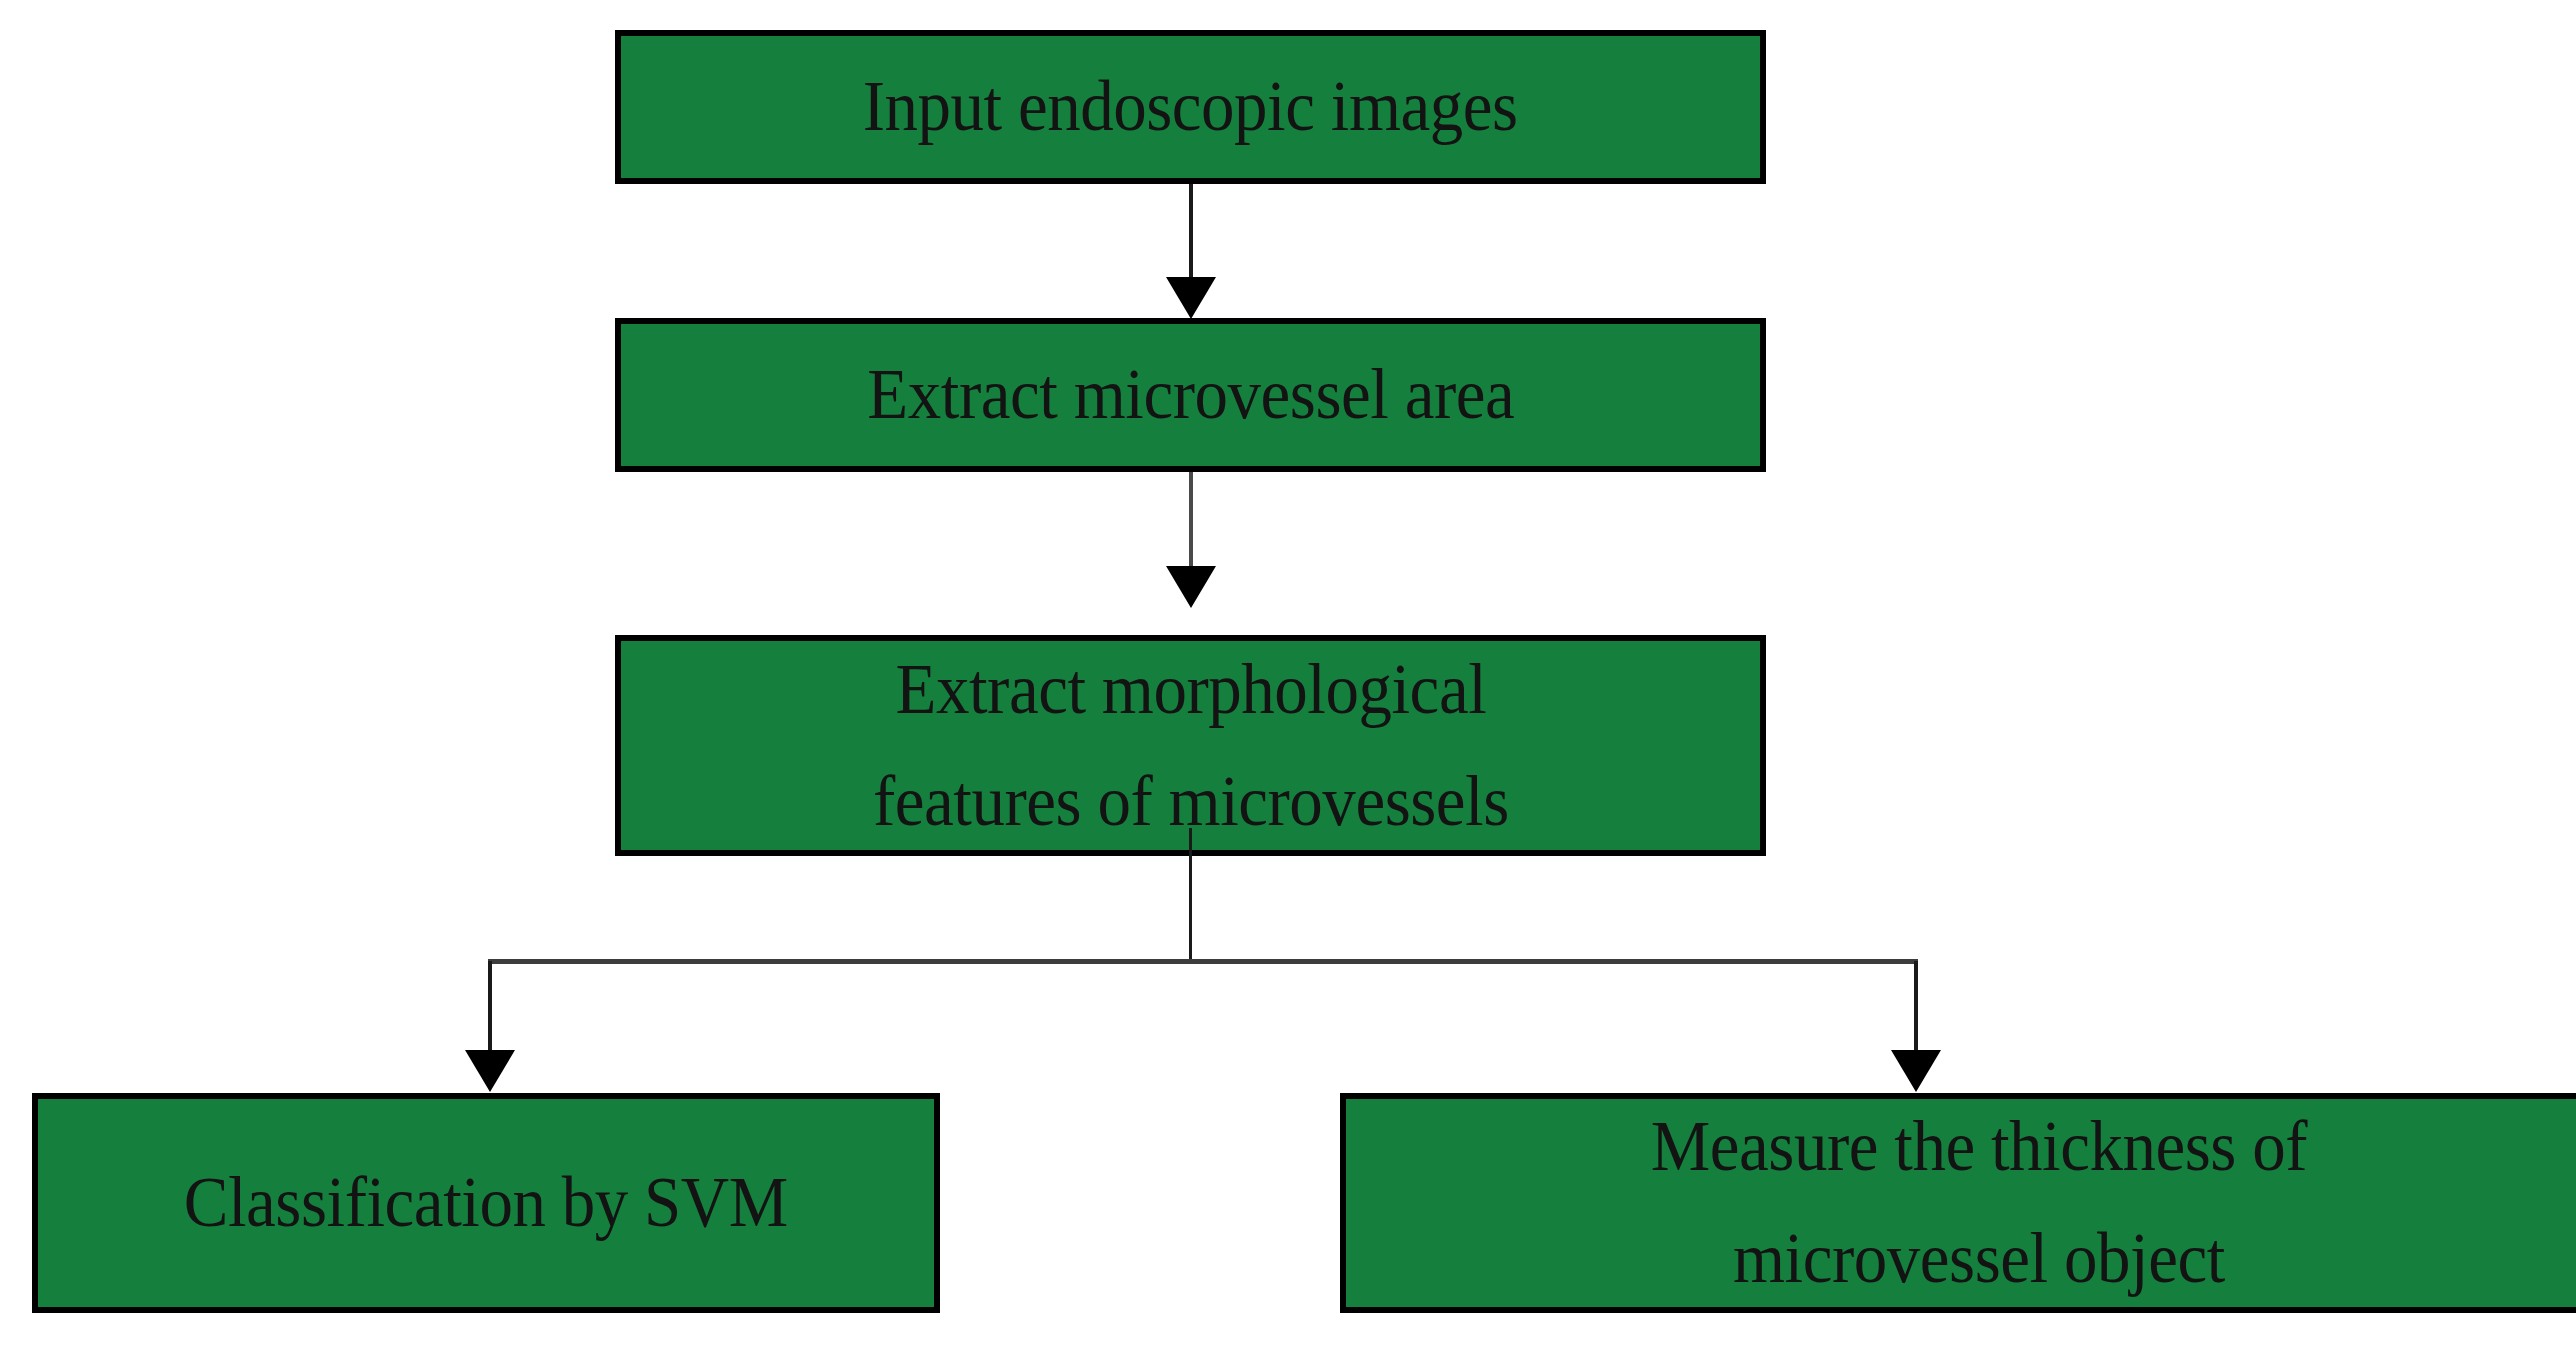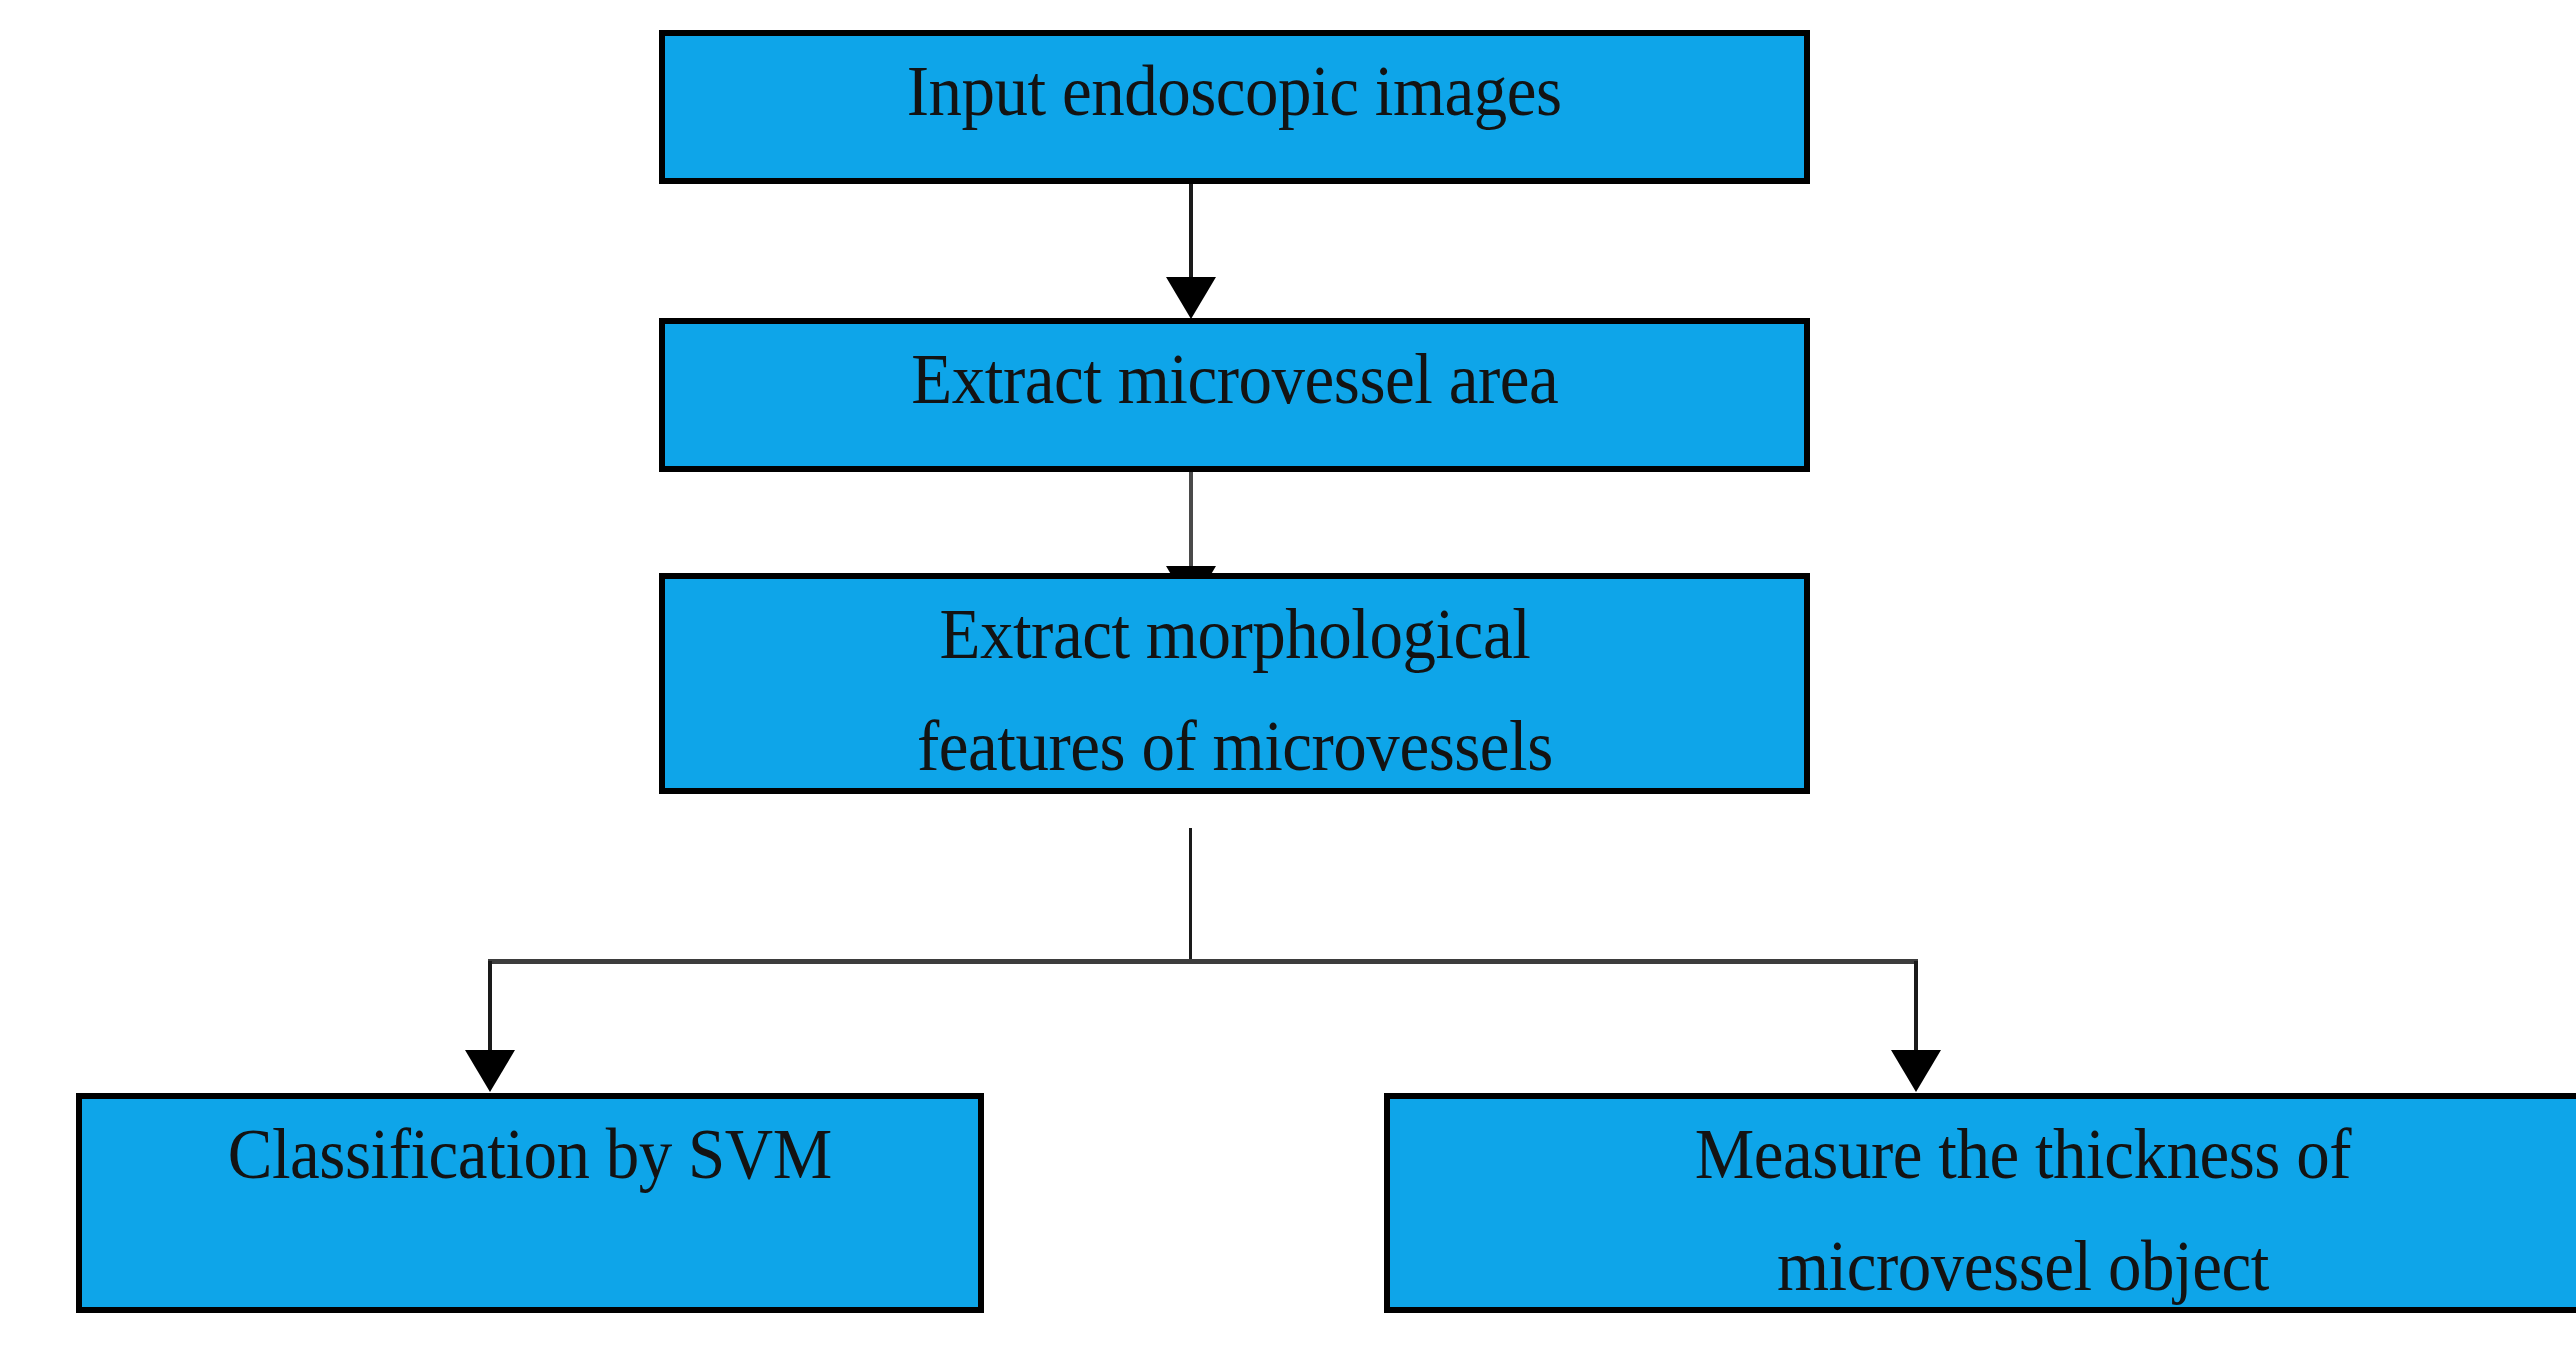--- a/index.html
+++ b/index.html
@@ -11,41 +11,40 @@
     position: relative;
     width: 2576px;
     height: 1350px;
     background: #ffffff;
     overflow: hidden;
     font-family: "Liberation Serif", "DejaVu Serif", serif;
   }
   .node {
     position: absolute;
     box-sizing: border-box;
-    background: #0ea5e9;
+    background: #15803d;
     border: 6.8px solid #000000;
     display: flex;
-    align-items: flex-start;
+    align-items: center;
     justify-content: center;
     text-align: center;
     color: #141414;
-    margin-left: 44px;
   }
   .node .label {
     font-size: 72px;
     line-height: 1.55;
     letter-spacing: -0.5px;
     transform: scaleX(0.93);
     white-space: pre-line;
     color: #131313;
   }
   
   #node-input        { left: 615px;  top: 30px;   width: 1151px; height: 154px; }
   #node-extract-area { left: 615px;  top: 318px;  width: 1151px; height: 154px; }
-  #node-extract-morph{ left: 615px;  top: 573px;  width: 1151px; height: 221px; }
+  #node-extract-morph{ left: 615px;  top: 635px;  width: 1151px; height: 221px; }
   #node-svm          { left: 32px;   top: 1093px; width: 908px;  height: 220px; }
   #node-thickness    { left: 1340px; top: 1093px; width: 1277px; height: 220px; }
 
   
   .vline {
     position: absolute;
     background: #1a1a1a;
   }
   .hline {
     position: absolute;

